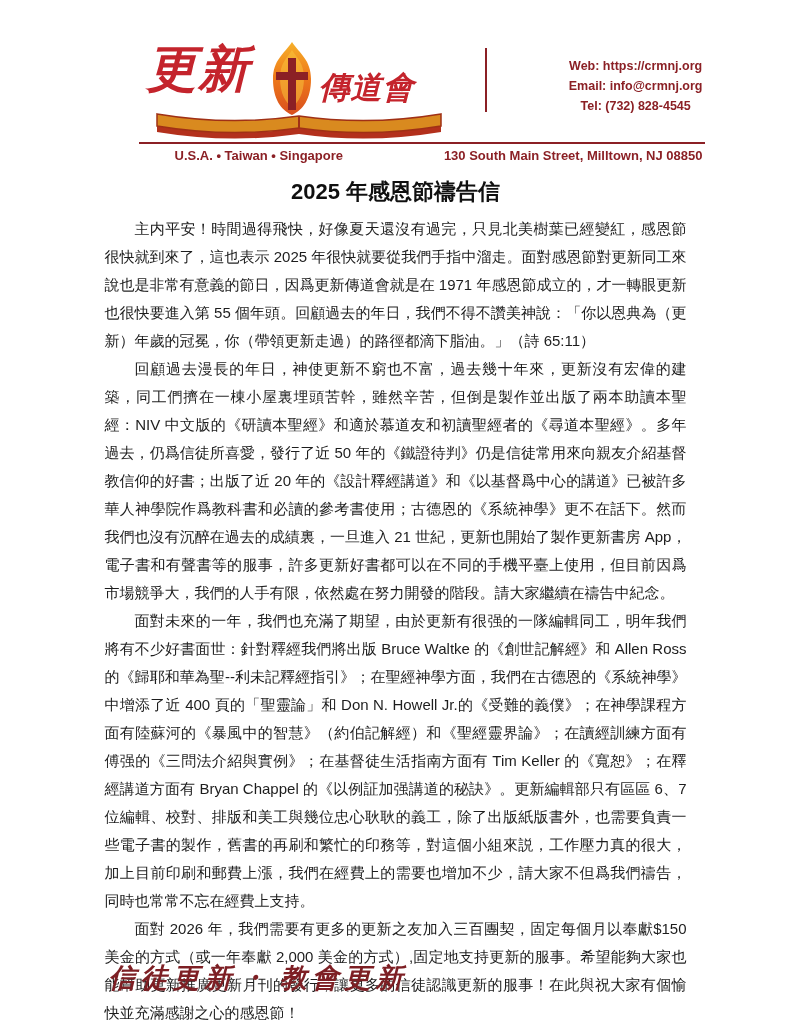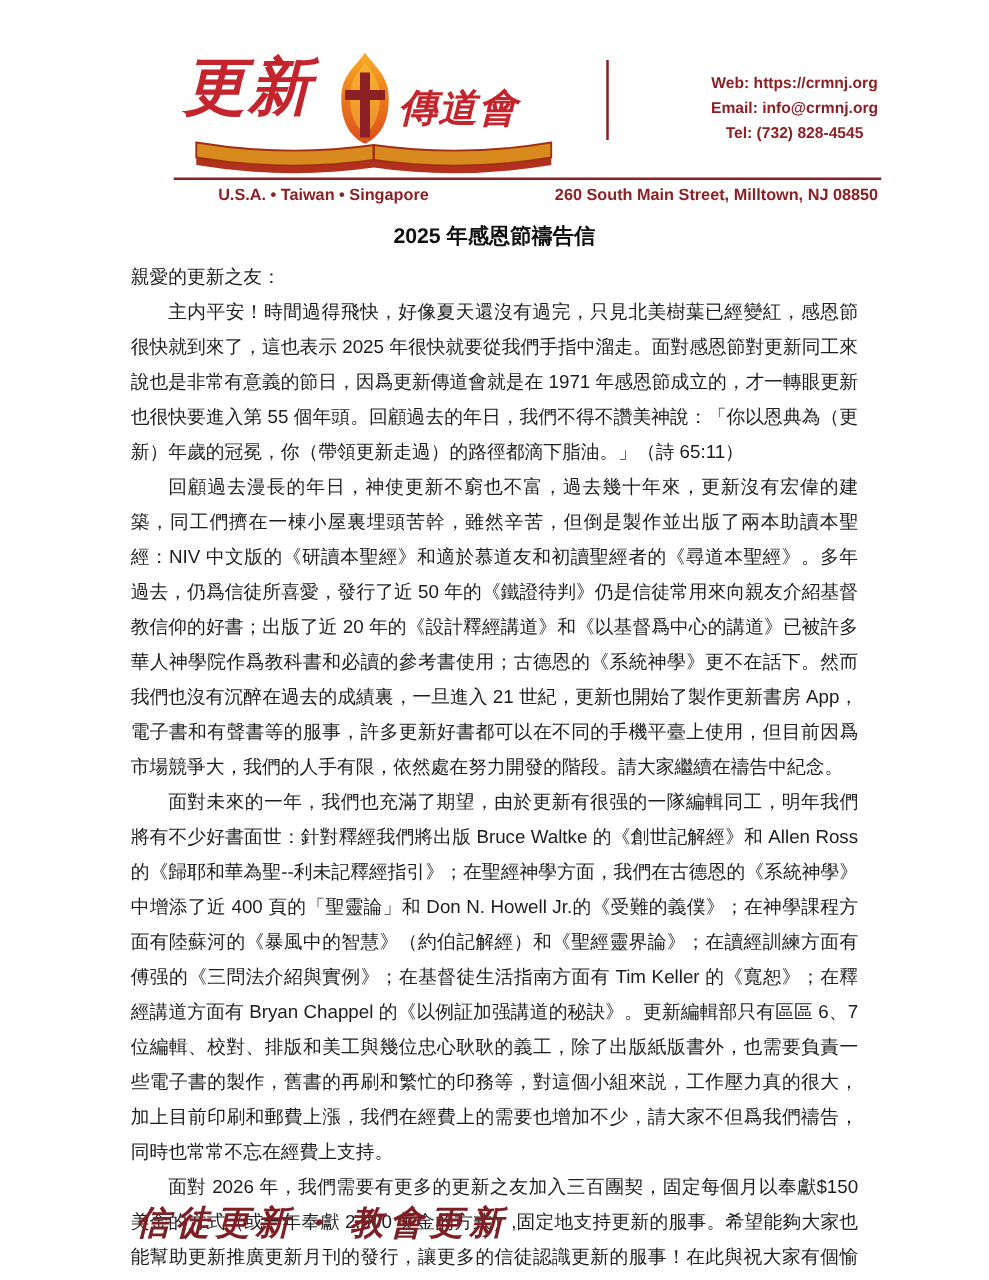--- a/index.html
+++ b/index.html
@@ -76,21 +76,21 @@
     color:#8b2025;
     font-weight:bold;
     font-size:13px;
     white-space:nowrap;
     text-align:right;
   }
   
   .doc-title{
     text-align:center;
     font-weight:bold;
-    font-size:17px;
+    font-size:22px;
     color:#101010;
     margin-top:14px;
   }
   .letter{
     padding:8px 42px 0 42px;
     color:#1d1d1d;
     font-size:15px;
     line-height:28px;
   }
   .salutation{margin:0;}
@@ -159,27 +159,26 @@
       <div>Web: https://crmnj.org</div>
       <div>Email: info@crmnj.org</div>
       <div>Tel: (732) 828-4545</div>
     </div>
   </div>
 
   <div class="header-rule"></div>
 
   <div class="header-bottom">
     <span>U.S.A. • Taiwan • Singapore</span>
-    <span>260 South Main Street, Milltown, NJ 08850</span>
+    <span>130 South Main Street, Milltown, NJ 08850</span>
   </div>
 
   <div class="doc-title">2025 年感恩節禱告信</div>
 
   <div class="letter">
-    <p class="salutation">親愛的更新之友：</p>
     <p class="body-para">主内平安！時間過得飛快，好像夏天還沒有過完，只見北美樹葉已經變紅，感恩節很快就到來了，這也表示 2025 年很快就要從我們手指中溜走。面對感恩節對更新同工來說也是非常有意義的節日，因爲更新傳道會就是在 1971 年感恩節成立的，才一轉眼更新也很快要進入第 55 個年頭。回顧過去的年日，我們不得不讚美神說：「你以恩典為（更新）年歲的冠冕，你（帶領更新走過）的路徑都滴下脂油。」（詩 65:11）</p>
     <p class="body-para">回顧過去漫長的年日，神使更新不窮也不富，過去幾十年來，更新沒有宏偉的建築，同工們擠在一棟小屋裏埋頭苦幹，雖然辛苦，但倒是製作並出版了兩本助讀本聖經：NIV 中文版的《研讀本聖經》和適於慕道友和初讀聖經者的《尋道本聖經》。多年過去，仍爲信徒所喜愛，發行了近 50 年的《鐵證待判》仍是信徒常用來向親友介紹基督教信仰的好書；出版了近 20 年的《設計釋經講道》和《以基督爲中心的講道》已被許多華人神學院作爲教科書和必讀的參考書使用；古德恩的《系統神學》更不在話下。然而我們也沒有沉醉在過去的成績裏，一旦進入 21 世紀，更新也開始了製作更新書房 App，電子書和有聲書等的服事，許多更新好書都可以在不同的手機平臺上使用，但目前因爲市場競爭大，我們的人手有限，依然處在努力開發的階段。請大家繼續在禱告中紀念。</p>
     <p class="body-para">面對未來的一年，我們也充滿了期望，由於更新有很强的一隊編輯同工，明年我們將有不少好書面世：針對釋經我們將出版 Bruce Waltke 的《創世記解經》和 Allen Ross 的《歸耶和華為聖--利未記釋經指引》；在聖經神學方面，我們在古德恩的《系統神學》中增添了近 400 頁的「聖靈論」和 Don N. Howell Jr.的《受難的義僕》；在神學課程方面有陸蘇河的《暴風中的智慧》（約伯記解經）和《聖經靈界論》；在讀經訓練方面有傅强的《三問法介紹與實例》；在基督徒生活指南方面有 Tim Keller 的《寬恕》；在釋經講道方面有 Bryan Chappel 的《以例証加强講道的秘訣》。更新編輯部只有區區 6、7 位編輯、校對、排版和美工與幾位忠心耿耿的義工，除了出版紙版書外，也需要負責一些電子書的製作，舊書的再刷和繁忙的印務等，對這個小組來説，工作壓力真的很大，加上目前印刷和郵費上漲，我們在經費上的需要也增加不少，請大家不但爲我們禱告，同時也常常不忘在經費上支持。</p>
     <p class="body-para">面對 2026 年，我們需要有更多的更新之友加入三百團契，固定每個月以奉獻$150 美金的方式（或一年奉獻 2,000 美金的方式）,固定地支持更新的服事。希望能夠大家也能幫助更新推廣更新月刊的發行，讓更多的信徒認識更新的服事！在此與祝大家有個愉快並充滿感謝之心的感恩節！</p>
     <p class="signature">更新傳道會同工們 敬上</p>
   </div>
 
   <div class="slogan">信徒更新 · 教會更新</div>
 
 </div>

